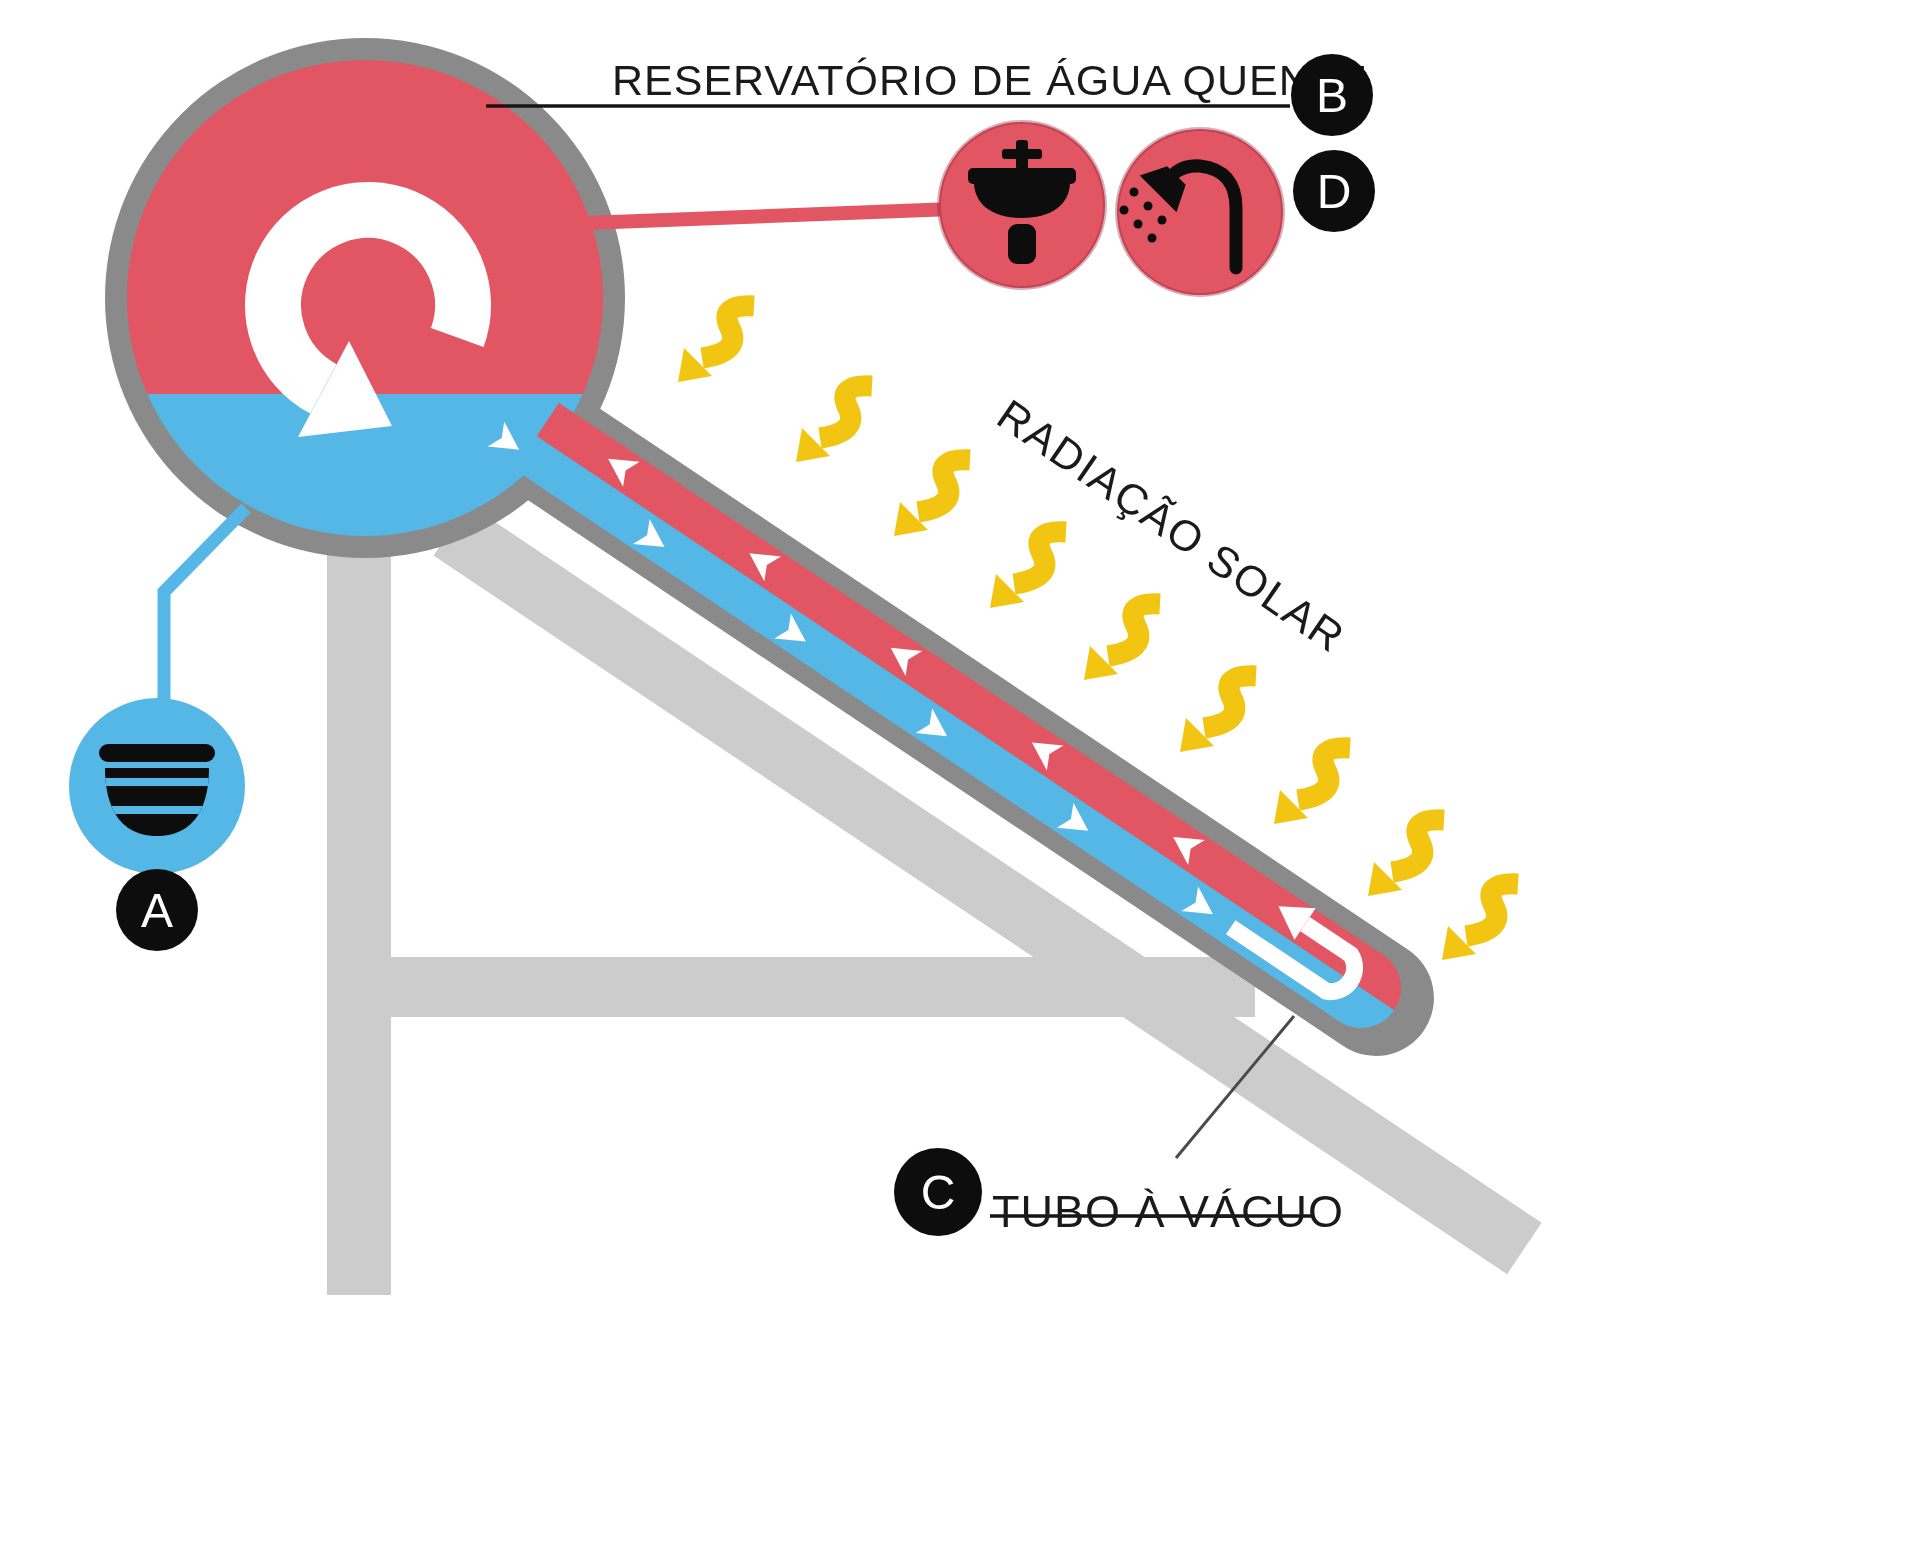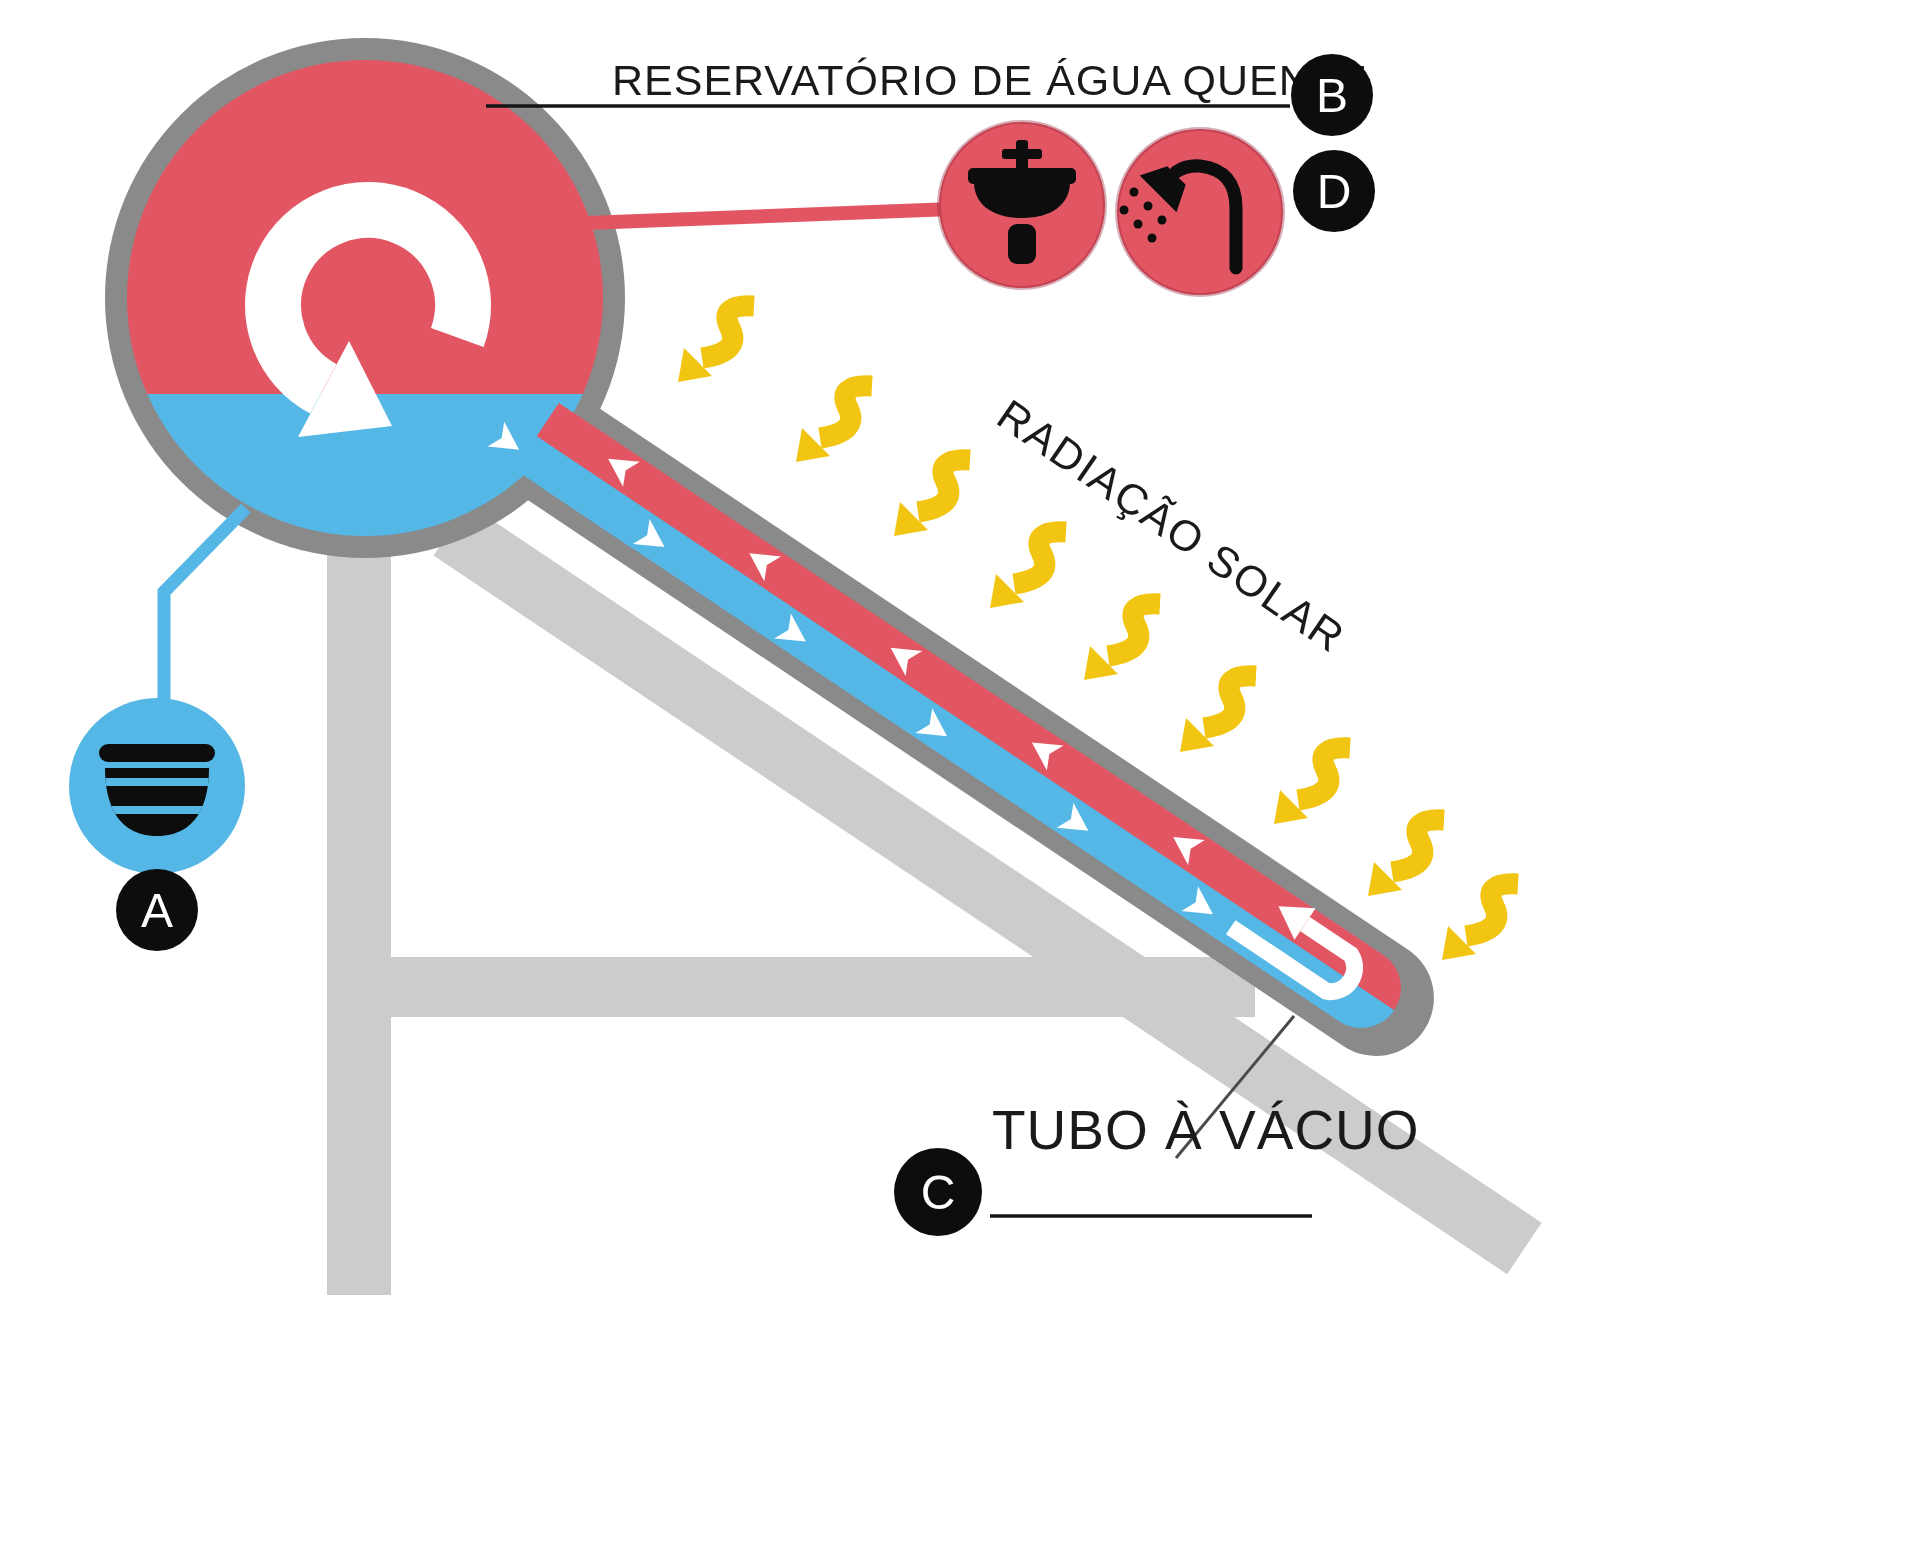--- a/index.html
+++ b/index.html
@@ -5,21 +5,21 @@
   html,body{margin:0;padding:0;background:#ffffff;}
   .stage{
     position:relative;width:1908px;height:1555px;background:#ffffff;
     font-family:"Liberation Sans",sans-serif;overflow:hidden;
   }
   svg.layer{position:absolute;left:0;top:0;}
   .lbl{position:absolute;color:var(--ink,#1a1a1a);white-space:nowrap;font-weight:400;}
   .lbl-title{left:612px;top:56px;font-size:43px;letter-spacing:1px;}
   .lbl-radiation{left:1016px;top:390px;font-size:43px;letter-spacing:2px;
     transform:rotate(34.5deg);transform-origin:0 0;}
-  .lbl-tube{left:992px;top:1098px;font-size:55px;letter-spacing:1px;text-align:right;}
+  .lbl-tube{left:992px;top:1186px;font-size:45px;letter-spacing:1px;text-align:right;}
   .badge{
     position:absolute;width:82px;height:82px;border-radius:50%;
     background:var(--badge,#0d0d0d);color:#ffffff;display:flex;align-items:center;
     justify-content:center;font-size:48px;font-weight:400;
   }
   #badge-b{left:1291px;top:54px;}
   #badge-d{left:1293px;top:150px;}
   #badge-a{left:116px;top:869px;}
   #badge-c{left:894px;top:1148px;width:88px;height:88px;}
 </style>

